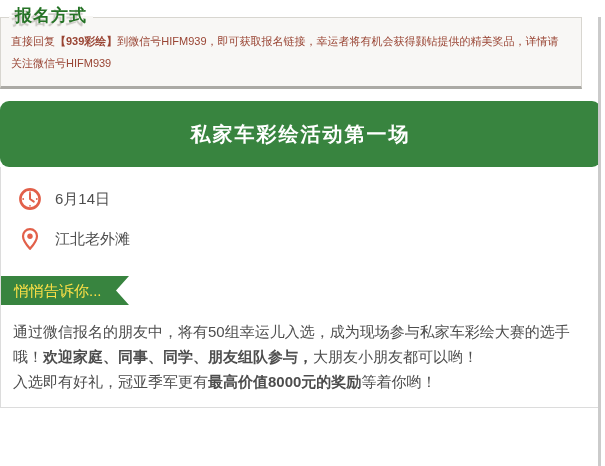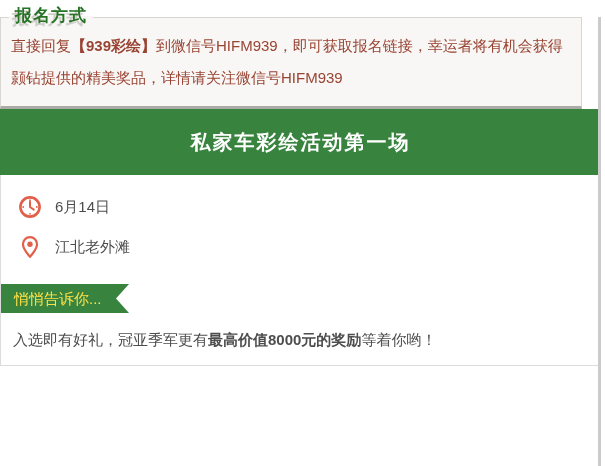--- a/index.html
+++ b/index.html
@@ -33,33 +33,34 @@
     font-size: 17px;
     font-weight: bold;
     color: #267326;
     background: linear-gradient(#ffffff 52%, #f8f7f5 52%);
     padding: 0 6px;
     text-shadow: -3px 3px 1px #c9c7c2;
     letter-spacing: 1px;
   }
   .reg-body {
     color: #994433;
-    font-size: 15px;
-    line-height: 32px;
+    font-size: 11px;
+    line-height: 22px;
   }
   
   .banner {
-    margin-top: 0;
+    margin-top: 12px;
     width: 601px;
     height: 66px;
     background: #38843f;
     display: flex;
     align-items: center;
     justify-content: center;
     box-sizing: border-box;
+    border-radius: 9px;
   }
   .banner-title {
     color: #ffffff;
     font-size: 20px;
     font-weight: bold;
     letter-spacing: 2px;
   }
   
   .content-box {
     width: 601px;
@@ -138,19 +139,20 @@
       <svg class="info-icon" viewBox="0 0 24 24">
         <path d="M12 2.2 C7.9 2.2 5 5.4 5 9.2 C5 13.8 12 21.8 12 21.8 C12 21.8 19 13.8 19 9.2 C19 5.4 16.1 2.2 12 2.2 Z" fill="none" stroke="#e2604a" stroke-width="2.2" stroke-linejoin="round"></path>
         <circle cx="12" cy="9.2" r="2.7" fill="#e2604a"></circle>
       </svg>
       <span class="info-label">江北老外滩</span>
     </div>
 
     <div class="ribbon">悄悄告诉你...</div>
 
     <div class="details">
+      <p><span>通过微信报名的朋友中，将有50组幸运儿入选，成为现场参与私家车彩绘大赛的选手哦！</span><span style="font-weight: bold;">欢迎家庭、同事、同学、朋友组队参与，</span><span>大朋友小朋友都可以哟！</span></p>
       <p><span>入选即有好礼，冠亚季军更有</span><span style="font-weight: bold;">最高价值8000元的奖励</span><span>等着你哟！</span></p>
     </div>
 
   </div>
 
   <div class="page-right-edge"></div>
 </div>
 
 </body></html>

